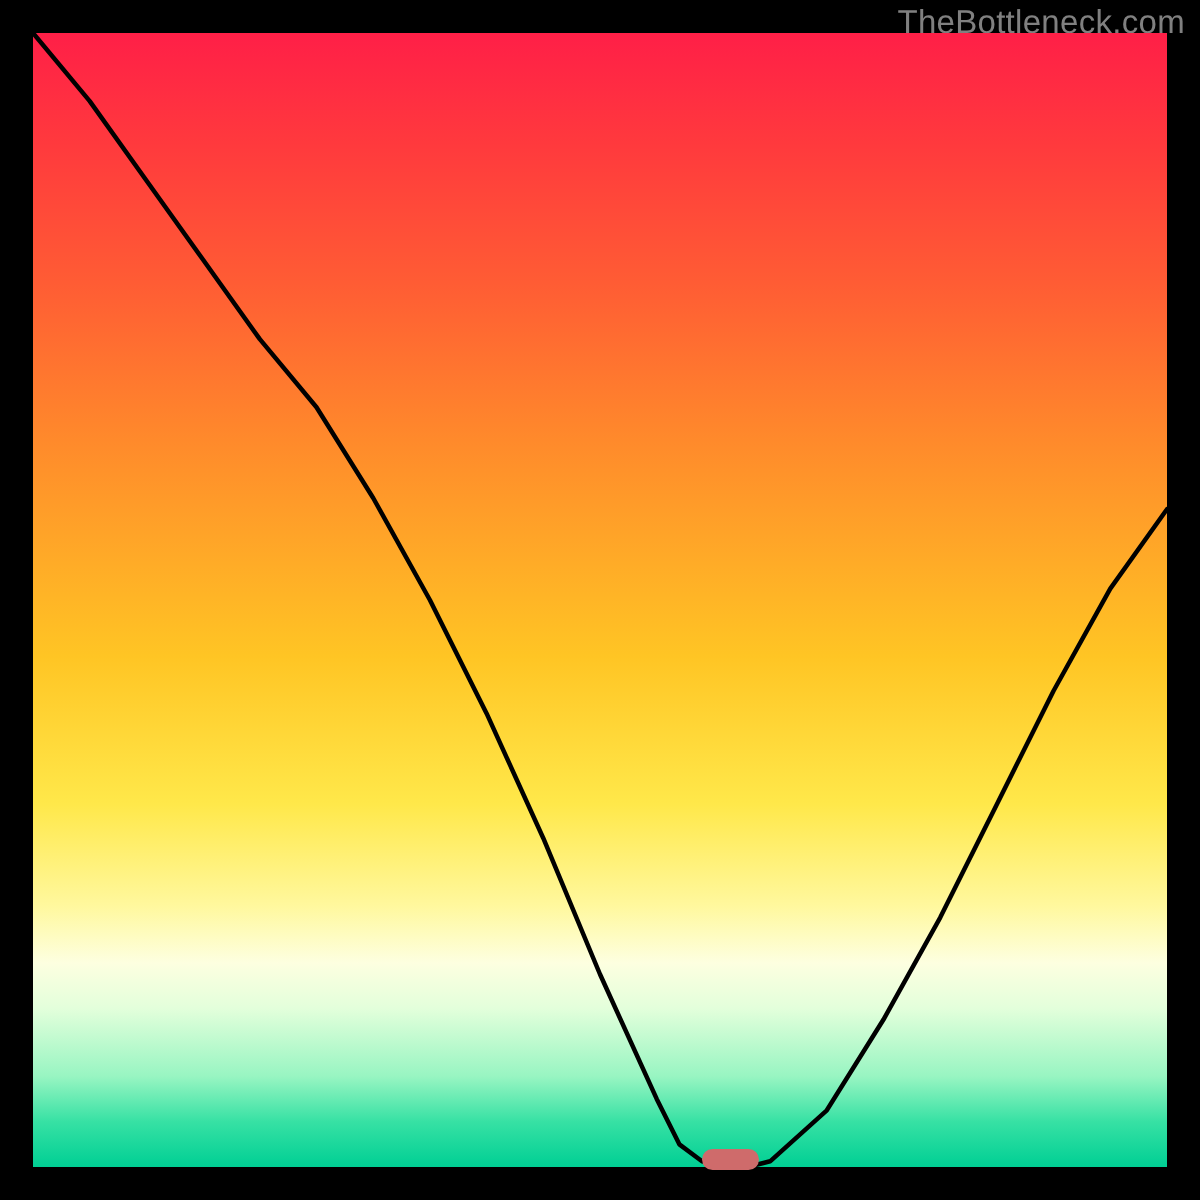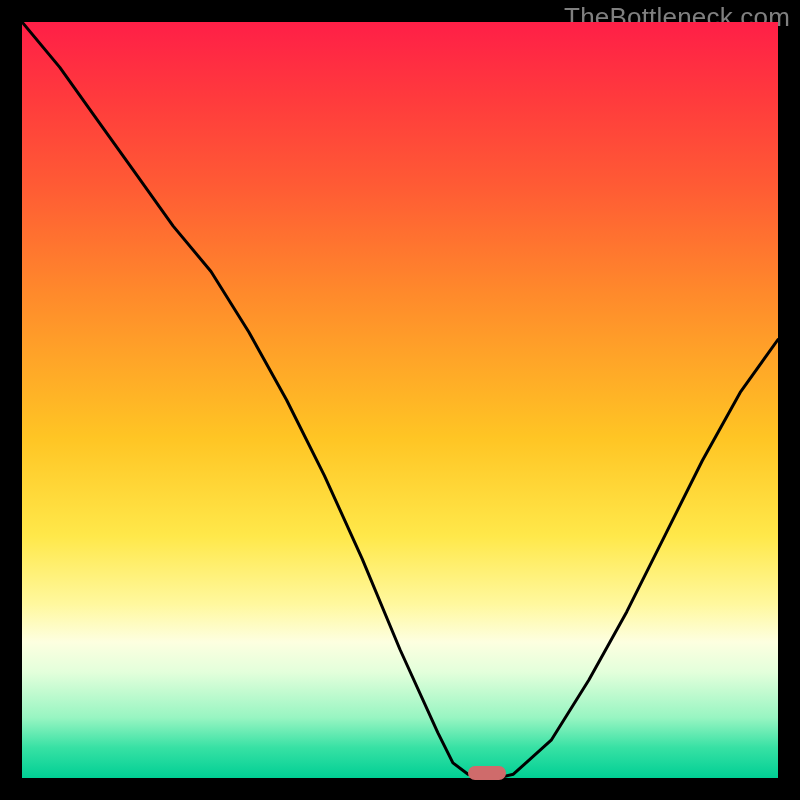--- a/index.html
+++ b/index.html
@@ -35,21 +35,21 @@
       #98f5c2 92%,
       #37e1a4 96%,
       #00cf94 100%
     );
   }
   .watermark {
     position: absolute;
     top: 2px;
     right: 10px;
     font-family: Arial, Helvetica, sans-serif;
-    font-size: 26px;
+    font-size: 22px;
     font-weight: 500;
     color: #808080;
     letter-spacing: 0.2px;
   }
   svg.curve {
     position: absolute;
     left: 0;
     top: 0;
     width: 756px;
     height: 756px;

